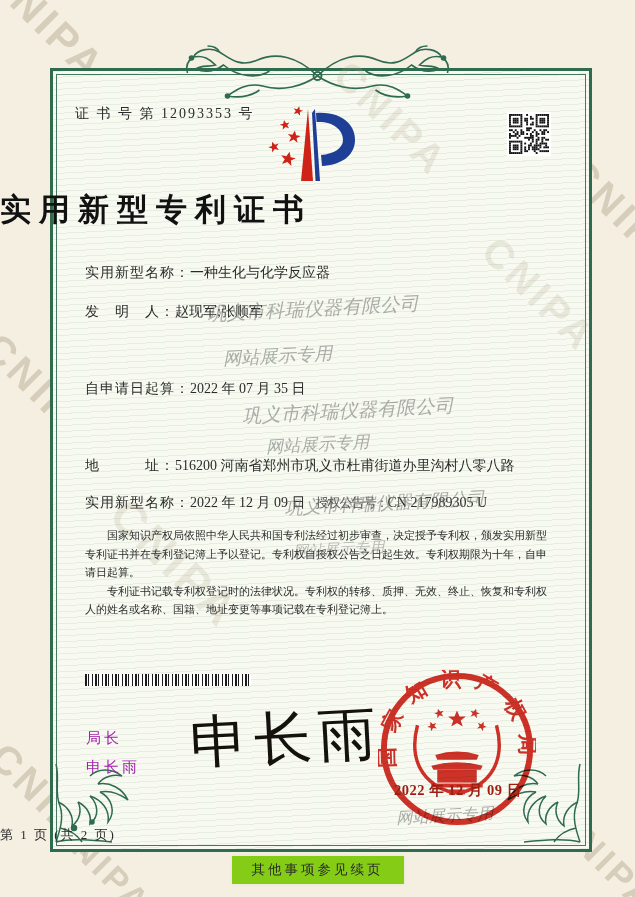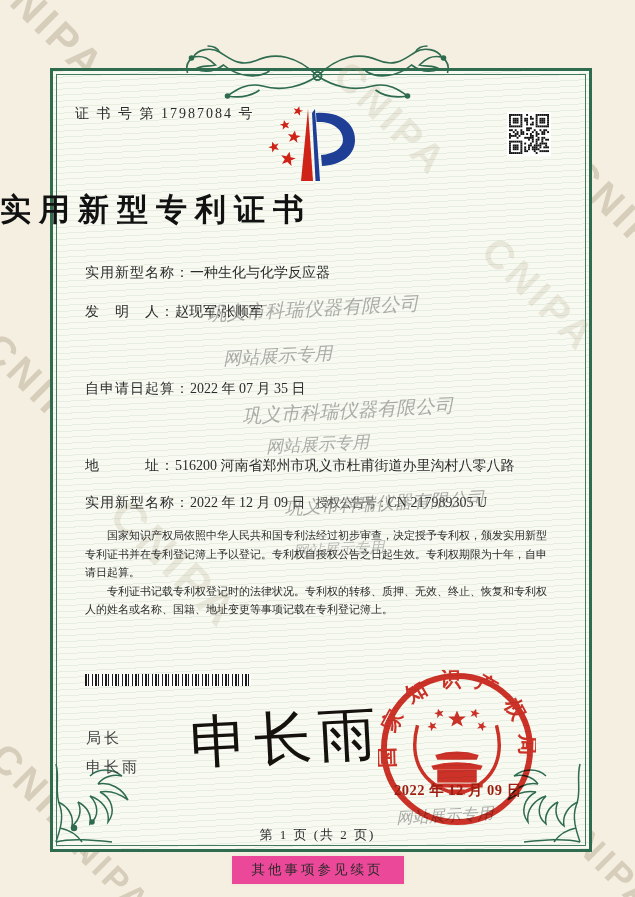--- a/index.html
+++ b/index.html
@@ -25,30 +25,30 @@
   .title{position:absolute;left:0;top:189px;width:100%;text-align:left;
          font-size:31px;font-weight:700;letter-spacing:8px;color:#111;}
   .field{position:absolute;left:85px;font-size:14px;white-space:nowrap;}
   .flabel{letter-spacing:1px;}
   .flabel2{margin-left:10px;font-size:13px;letter-spacing:-1px;opacity:.8;}
   .paras{position:absolute;left:85px;top:526px;width:462px;font-size:11px;
          line-height:18.5px;text-align:justify;}
   .paras p{margin:0;text-indent:2em;}
   .barcode{position:absolute;left:85px;top:674px;width:166px;height:12px;
      background:repeating-linear-gradient(90deg,#1a1a1a 0 2px,#fff 2px 3px,#1a1a1a 3px 4px,#fff 4px 7px,#1a1a1a 7px 8px,#fff 8px 10px);}
-  .director{position:absolute;left:86px;font-size:15px;letter-spacing:3px;color:#404040;}
+  .director{position:absolute;left:86px;font-size:15px;letter-spacing:3px;color:#a21caf;}
   .signature{position:absolute;left:190px;top:700px;font-size:58px;color:#15120e;
      transform:rotate(-3deg);letter-spacing:6px;font-family:"DejaVu Serif",serif;}
   .seal{position:absolute;left:378px;top:670px;width:158px;height:158px;opacity:.93;
         mix-blend-mode:multiply;}
   .seal-date{position:absolute;left:394px;top:781px;width:130px;font-size:14.5px;
      font-weight:700;color:#9e1d10;letter-spacing:0.5px;white-space:nowrap;}
-  .page-num{position:absolute;left:0;top:826px;width:100%;text-align:center;font-size:13px;letter-spacing:2px;}
+  .page-num{position:absolute;left:0;top:826px;width:100%;text-align:left;font-size:13px;letter-spacing:2px;}
   .note-box{position:absolute;left:50%;top:856px;transform:translateX(-50%);
-     background:#ec4899;padding:5px 20px;font-size:13.5px;letter-spacing:3px;box-shadow:0 0 4px rgba(0,0,0,0.05);}
+     background:#84cc16;padding:5px 20px;font-size:13.5px;letter-spacing:3px;box-shadow:0 0 4px rgba(0,0,0,0.05);}
   .ornament{position:absolute;pointer-events:none;}
   .qr{position:absolute;left:507px;top:112px;width:40px;height:40px;background:#fff;padding:2px;}
   .logo{position:absolute;left:252px;top:103px;width:120px;height:84px;}
 </style>
 </head>
 <body>
 
 <div class="page">
 
   <div class="wm-brand" style="left:-28px;top:-2px;font-size:42px;">CNIPA</div>
@@ -99,21 +99,21 @@
       <path d="M4,2 C8,18 2,30 8,44 C12,56 8,68 4,80"></path>
       <path d="M6,40 C16,44 22,54 20,64 C28,58 30,48 26,40"></path>
       <path d="M26,40 C34,44 40,52 38,62 C48,54 46,42 38,34"></path>
       <path d="M38,34 C50,38 58,48 56,60 C64,50 60,36 48,30"></path>
       <path d="M48,30 C58,28 68,32 76,38 C70,26 58,20 46,22"></path>
       <path d="M46,22 C52,14 62,12 70,14 C60,6 46,6 38,14"></path>
       <path d="M8,66 C18,68 26,74 30,80 M4,80 C20,76 40,78 60,80"></path>
     </g>
   </svg>
 
-  <div class="cert-no">证 书 号 第 17987084 号</div>
+  <div class="cert-no">证 书 号 第 12093353 号</div>
 
   <svg class="logo" viewBox="0 0 120 84">
     <defs>
       <symbol id="st" viewBox="-10 -10 20 20">
         <path d="M0,-10 2.9,-3.1 10,-3.1 4.2,1.2 6.5,8.1 0,4 -6.5,8.1 -4.2,1.2 -10,-3.1 -2.9,-3.1 Z"></path>
       </symbol>
     </defs>
     <g fill="#cf2318">
       <use href="#st" x="-5" y="-5" width="10" height="10" transform="translate(46,8) rotate(15)"></use>
       <use href="#st" x="-5" y="-5" width="10" height="10" transform="translate(33,22) rotate(-12)"></use>

